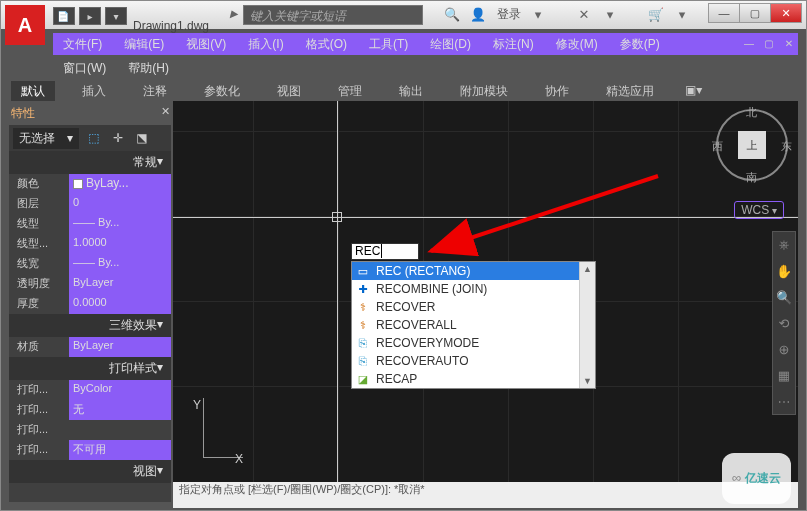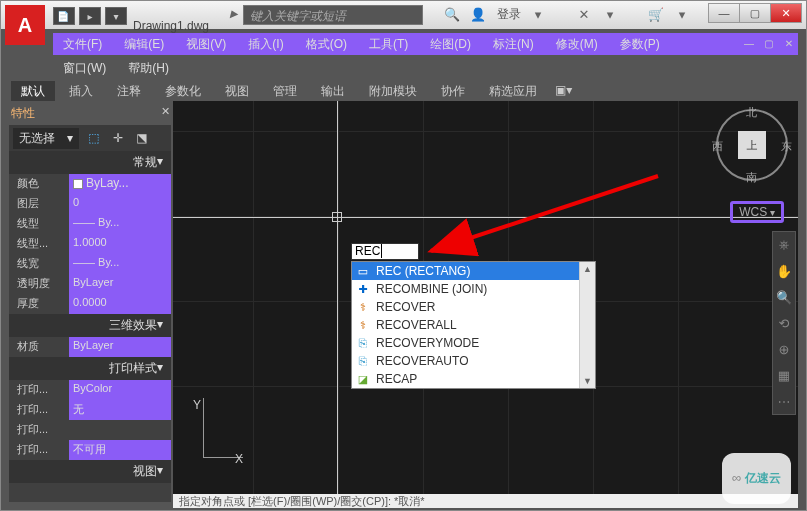--- a/index.html
+++ b/index.html
@@ -16,21 +16,21 @@
 .tb-ic { width: 18px; height: 18px; color: #666; display: flex; align-items: center; justify-content: center; font-size: 13px; }
 .login { color: #555; font-size: 12px; margin-left: 2px; }
 .win-btns { position: absolute; right: 4px; top: 2px; display: flex; }
 .win-btn { width: 32px; height: 20px; background: linear-gradient(#f0f0f0,#ccc); border: 1px solid #999; display: flex; align-items: center; justify-content: center; font-size: 11px; color: #444; margin-left: -1px; }
 .win-btn.close { background: linear-gradient(#e66,#c22); color: #fff; }
 .menubar { position: absolute; left: 52px; top: 32px; right: 8px; height: 22px; display: flex; gap: 2px; background: #8b5cf6; }
 .menu-item { padding: 3px 10px; color: #ddd; font-size: 12px; }
 .menubar2 { position: absolute; left: 52px; top: 56px; height: 20px; display: flex; gap: 2px; }
 .doc-btns { position: absolute; right: 8px; top: 34px; display: flex; }
 .doc-btn { width: 18px; height: 16px; color: #ccc; display: flex; align-items: center; justify-content: center; font-size: 10px; margin-left: 2px; }
-.ribbon-tabs { position: absolute; left: 10px; top: 80px; height: 20px; display: flex; gap: 4px; }
+.ribbon-tabs { position: absolute; left: 10px; top: 80px; height: 20px; display: flex; gap: 17px; }
 .rtab { padding: 2px 10px; color: #ccc; font-size: 12px; background: #555; }
 .rtab.active { background: #3a3a3a; color: #fff; }
 .props-title { position: absolute; left: 10px; top: 104px; color: #fdba74; font-size: 12px; }
 .props-x { position: absolute; left: 160px; top: 104px; color: #ccc; font-size: 11px; }
 .props-panel { position: absolute; left: 8px; top: 124px; width: 162px; bottom: 8px; background: #404040; overflow: hidden; }
 .sel-row { height: 26px; background: #3a3a3a; display: flex; align-items: center; padding: 0 4px; gap: 6px; }
 .sel-combo { background: #2a2a2a; color: #ddd; padding: 2px 6px; width: 66px; font-size: 11px; display: flex; justify-content: space-between; align-items: center; }
 .sel-ic { width: 18px; height: 18px; color: #ccc; display: flex; align-items: center; justify-content: center; }
 .sect-h { background: #333; color: #ddd; padding: 3px 8px; font-size: 12px; display: flex; justify-content: flex-end; }
 .prow { display: flex; height: 20px; }
@@ -54,24 +54,24 @@
 .ac-item.sel { background: #2a7de1; color: #fff; }
 .ac-ic { width: 14px; height: 14px; display: flex; align-items: center; justify-content: center; font-size: 11px; }
 .ac-scroll { position: absolute; right: 0; top: 0; bottom: 0; width: 16px; background: #e8e8e8; border-left: 1px solid #ccc; }
 .ac-scroll::before { content:"▲"; position:absolute; top:2px; left:3px; font-size:9px; color:#666;}
 .ac-scroll::after { content:"▼"; position:absolute; bottom:2px; left:3px; font-size:9px; color:#666;}
 .arrow { position: absolute; top: 70px; left: 250px; pointer-events: none; z-index: 15; }
 .viewcube { position: absolute; right: 10px; top: 8px; width: 72px; height: 72px; }
 .vc-ring { width: 72px; height: 72px; border: 2px solid #888; border-radius: 50%; position: absolute; }
 .vc-face { position: absolute; left: 22px; top: 22px; width: 28px; height: 28px; background: #ddd; color: #333; display: flex; align-items: center; justify-content: center; font-size: 11px; }
 .vc-label { position: absolute; color: #aaa; font-size: 11px; }
-.wcs { position: absolute; right: 14px; top: 100px; border: 3px solid #8b5cf6; padding: 1px 6px; color: #aaa; font-size: 10px; border-radius: 3px; }
+.wcs { position: absolute; right: 14px; top: 100px; border: 1px solid #8b5cf6; padding: 1px 6px; color: #aaa; font-size: 10px; border-radius: 3px; }
 .navbar { position: absolute; right: 2px; top: 130px; width: 24px; background: #3a3a3a; border: 1px solid #555; display: flex; flex-direction: column; }
 .nav-ic { height: 26px; color: #888; display: flex; align-items: center; justify-content: center; font-size: 13px; }
-.cmd-line { position: absolute; left: 172px; right: 8px; bottom: 2px; height: 14px; background: #eee; color: #555; font-size: 11px; padding: 0 6px; overflow: hidden; white-space: nowrap; margin-top: 32px; }
+.cmd-line { position: absolute; left: 172px; right: 8px; bottom: 2px; height: 26px; background: #eee; color: #555; font-size: 11px; padding: 0 6px; overflow: hidden; white-space: nowrap; margin-top: 32px; }
 .water { position: absolute; right: 15px; bottom: 6px; background: rgba(255,255,255,0.85); padding: 17px 10px; border-radius: 12px; color: #888; font-size: 13px; z-index: 30; }
 .water b { color: #4aa; font-weight: bold; }
 </style>
 </head>
 <body>
 
 <div class="window">
   <div class="titlebar">
     <div class="a-logo">A</div>
     <div class="qa-row">

